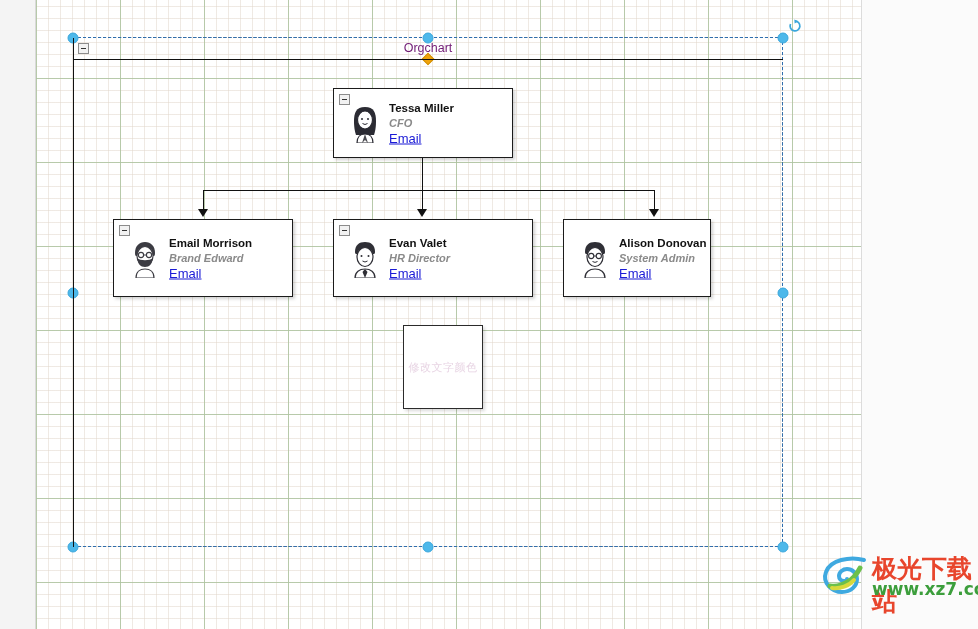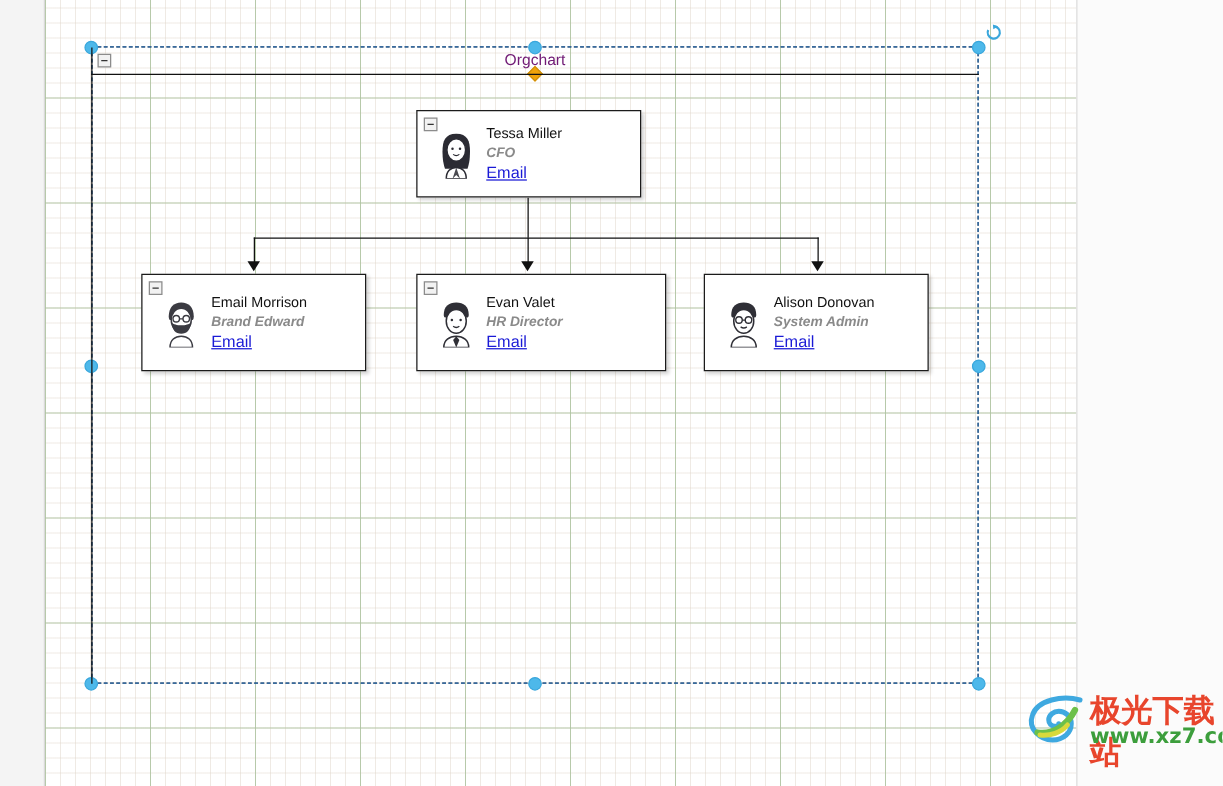--- a/index.html
+++ b/index.html
@@ -97,21 +97,21 @@
   
   .card {
     position: absolute;
     background: #ffffff;
     border: 1px solid #1b1b1b;
     box-shadow: 2px 2px 3px rgba(0,0,0,.18);
   }
   .card .collapse-btn { left: 5px; top: 5px; }
   .avatar { position: absolute; left: 14px; top: 50%; transform: translateY(-50%); width: 34px; height: 40px; }
   .card-text { position: absolute; left: 55px; top: 50%; transform: translateY(-50%); }
-  .p-name { font-size: 11.5px; font-weight: normal; color: #111; line-height: 15px; white-space: nowrap;}
+  .p-name { font-size: 11.5px; font-weight: bold; color: #111; line-height: 15px; white-space: nowrap;}
   .p-title { font-size: 11px; font-style: italic; font-weight: bold; color: #8a8a8a; line-height: 15px; white-space: nowrap;}
   .p-email { font-size: 13px; color: #1a1ad6; text-decoration: underline; line-height: 15px; cursor: pointer;}
 
   
   .conn { position: absolute; background: #111; }
   .arrow {
     position: absolute; width: 0; height: 0;
     border-left: 5px solid transparent;
     border-right: 5px solid transparent;
     border-top: 8px solid #111;
@@ -235,37 +235,40 @@
       <path d="M7 40c0-6 4.5-9 10-9s10 3 10 9z" fill="#fff" stroke="#2f2f36" stroke-width="1.2"></path>
       <path d="M17 31l-2.5 3 2.5 6 2.5-6z" fill="#2f2f36"></path>
     </svg>
     <div class="card-text">
       <div class="p-name">Evan Valet</div>
       <div class="p-title">HR Director</div>
       <div class="p-email">Email</div>
     </div>
   </div>
 
-  <div class="card" style="left:563px; top:219px; width:180px; height:78px;">
+  <div class="card" style="left:563px; top:219px; width:148px; height:78px;">
     <svg class="avatar" viewBox="0 0 34 40">
       <path d="M7 14c0-7 4-10 10-10s10 3 10 10c0 1-.5 2-1 2H8c-.5 0-1-1-1-2z" fill="#2f2f36"></path>
       <ellipse cx="17" cy="19" rx="8" ry="9.5" fill="#fff" stroke="#2f2f36" stroke-width="1.2"></ellipse>
       <circle cx="13.2" cy="18" r="2.6" fill="none" stroke="#2f2f36" stroke-width="1.1"></circle>
       <circle cx="20.8" cy="18" r="2.6" fill="none" stroke="#2f2f36" stroke-width="1.1"></circle>
       <path d="M15.8 18h2.4" stroke="#2f2f36" stroke-width="1"></path>
       <path d="M14.5 23.5q2.5 1.8 5 0" fill="none" stroke="#2f2f36" stroke-width="1"></path>
       <path d="M7 40c0-6 4.5-9 10-9s10 3 10 9z" fill="#fff" stroke="#2f2f36" stroke-width="1.2"></path>
     </svg>
     <div class="card-text">
       <div class="p-name">Alison Donovan</div>
       <div class="p-title">System Admin</div>
       <div class="p-email">Email</div>
     </div>
   </div>
 
+  <div class="textbox">
+    <span class="textbox-label">修改文字颜色</span>
+  </div>
 
   <div class="watermark">
     <svg class="wm-logo" viewBox="0 0 48 42">
       <path d="M44 6C30 2 10 6 6 18c-4 11 6 20 16 20 9 0 15-6 15-13 0-6-5-10-10-10-4 0-8 3-8 7 0 3 2 5 5 5 2 0 3-1 3-2" fill="none" stroke="#3fa9e0" stroke-width="4" stroke-linecap="round"></path>
       <path d="M40 14c-6 12-18 20-30 18" fill="none" stroke="#6cc04a" stroke-width="5" stroke-linecap="round"></path>
       <path d="M34 26c-5 6-14 9-22 8" fill="none" stroke="#d8d93c" stroke-width="4" stroke-linecap="round"></path>
     </svg>
     <div class="wm-text1">极光下载站</div>
     <div class="wm-text2">www.xz7.com</div>
   </div>

